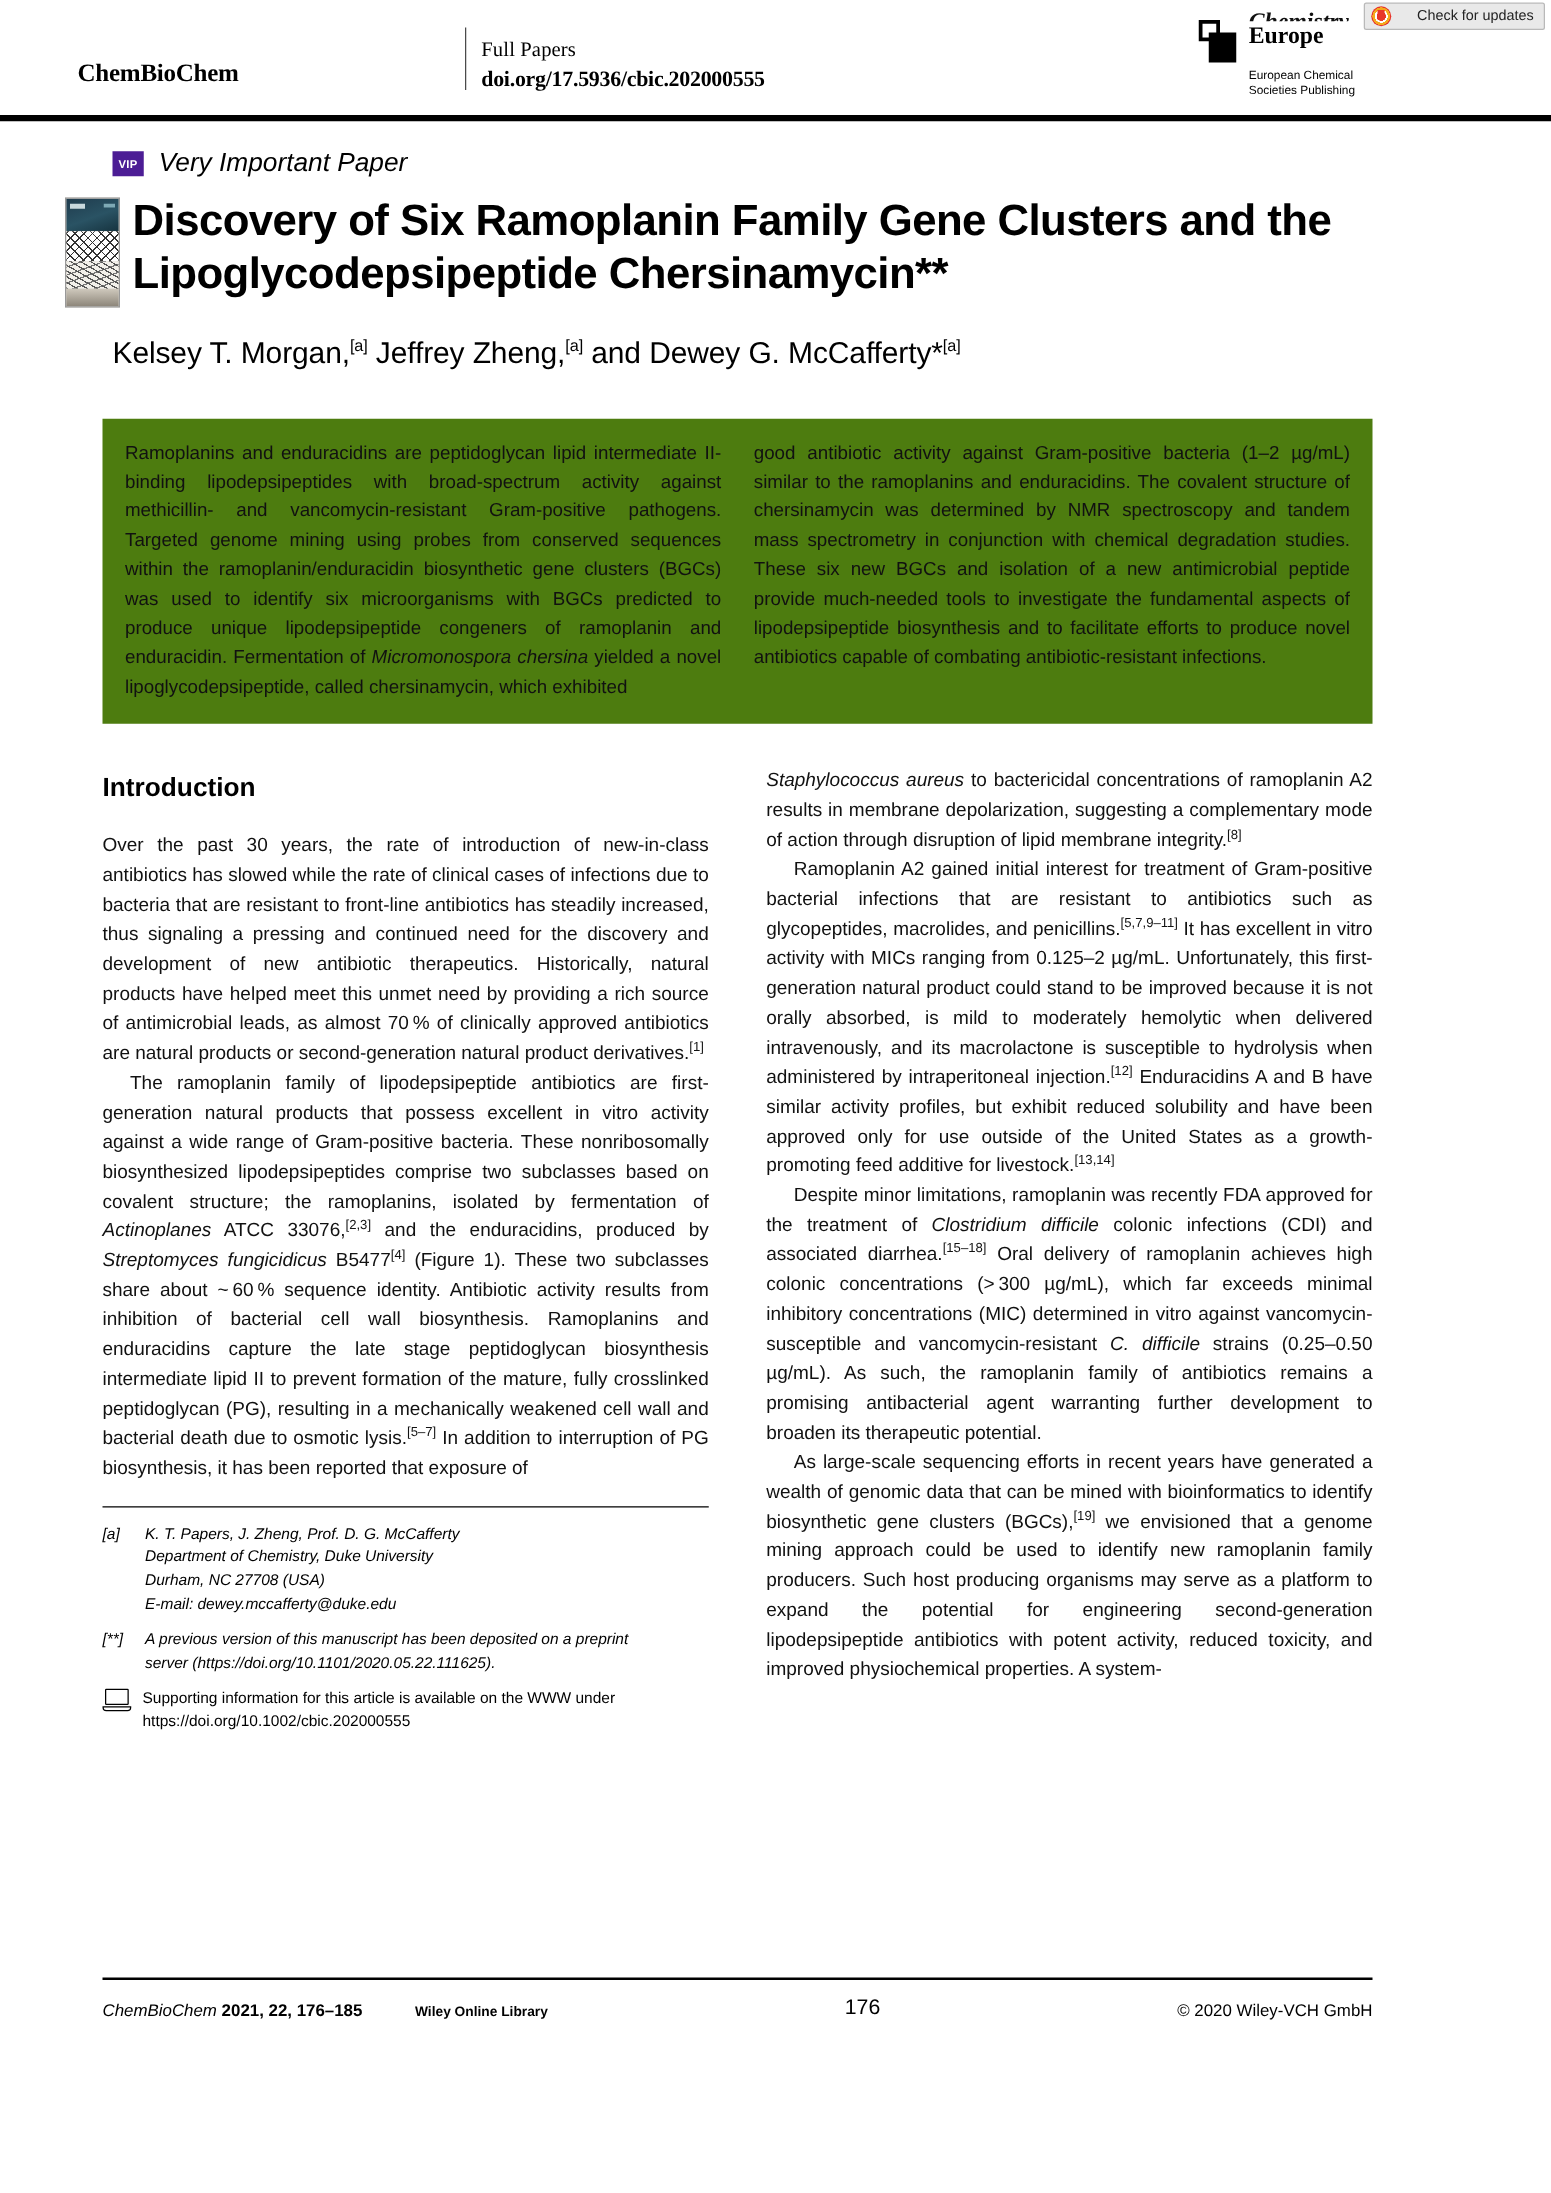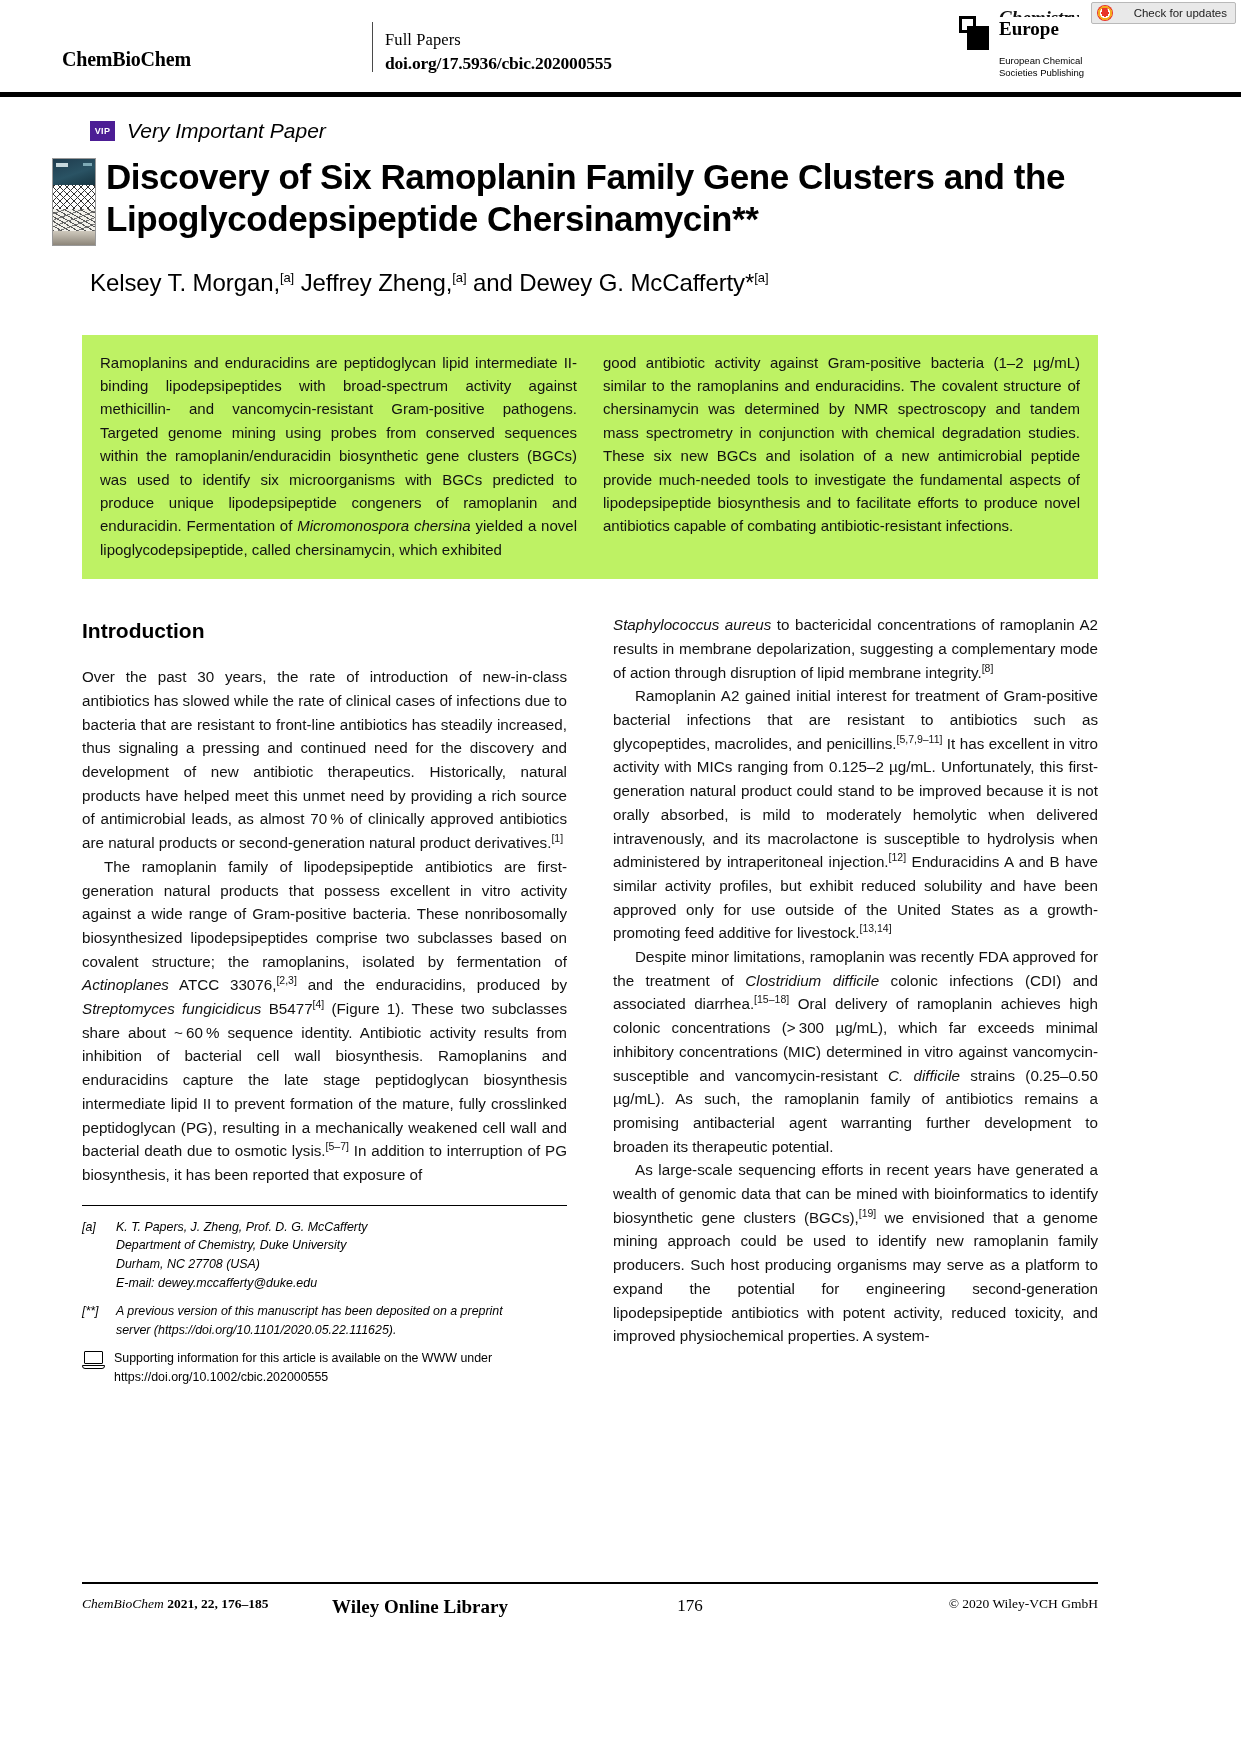--- a/index.html
+++ b/index.html
@@ -269,21 +269,21 @@
   }
   .authors sup {
     font-size: 13px;
     vertical-align: super;
     line-height: 0;
   }
 
   
   .abstract {
     margin: 38px 62px 0 82px;
-    background: #bef264;
+    background: #4d7c0f;
     padding: 16px 18px 18px 18px;
     display: flex;
     gap: 26px;
     width: 1016px;
     box-sizing: border-box;
   }
   .abs-col {
     flex: 1 1 0;
     font-size: 15px;
     line-height: 1.56;
@@ -387,32 +387,32 @@
     width: 1016px;
     height: 1.5px;
     background: #000;
   }
   .footer {
     position: absolute;
     left: 82px;
     top: 1596px;
     width: 1016px;
     display: flex;
-    align-items: flex-start;
-    font-family: Liberation Serif, serif;
+    align-items: flex-end;
+    font-family: Liberation Sans, sans-serif;
   }
   .f-cite {
     font-size: 13.5px;
     font-style: italic;
     width: 250px;
     color: #000;
   }
   .f-cite b { font-style: normal; }
   .f-lib {
-    font-size: 19px;
+    font-size: 11px;
     font-weight: bold;
     width: 200px;
     font-style: normal;
   }
   .f-page {
     font-size: 17px;
     flex: 1;
     text-align: center;
     font-style: normal;
   }

